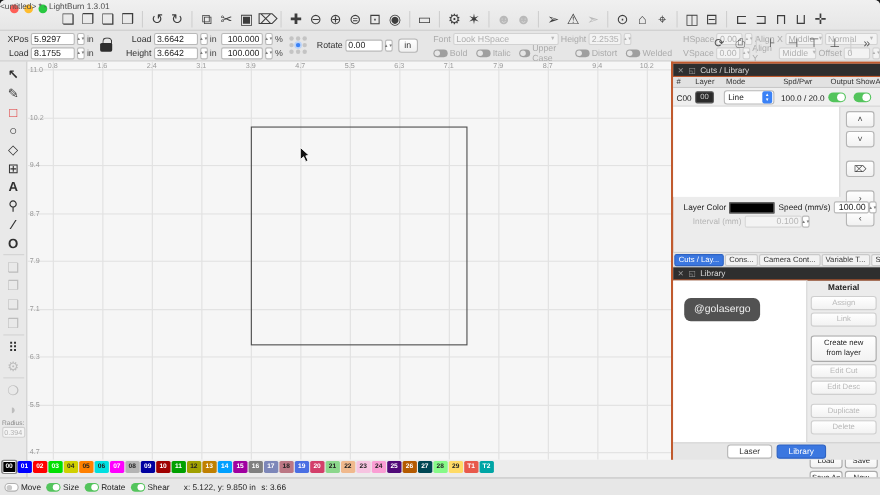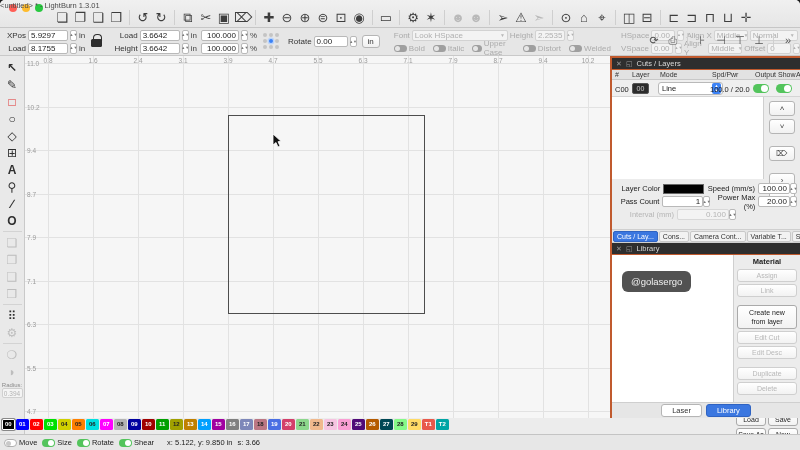--- a/index.html
+++ b/index.html
@@ -103,21 +103,21 @@
   .phead .hic { font-size:7px; color:#9a9a9a; }
   .lcols { position:relative; height:10px; background:#E2E2E2;
     border-bottom:1px solid #C8C8C8; flex:none; }
   .lcols span { position:absolute; top:1px; font-size:7px; color:#333; }
   .layer-row { position:relative; height:17px; background:#EFEFEF;
     border-bottom:1px solid #D5D5D5; flex:none; }
   .lr-id { position:absolute; left:3px; top:5px; }
   .lr-badge { position:absolute; left:20px; top:3px; width:17px; height:11px;
     background:#2b2b2b; border:1px solid #555; border-radius:2px; color:#c9c9c9;
     font-size:7px; text-align:center; line-height:10px; }
-  .lr-mode { position:absolute; left:46px; top:2px; width:65px; height:13px;
+  .lr-mode { position:absolute; left:46px; top:2px; width:46px; height:13px;
     background:#fff; border:1px solid #b9b9b9; border-radius:3px; display:flex;
     align-items:center; }
   .lr-mode .mtxt { flex:1; padding-left:3px; }
   .lr-mode .mst { width:9px; height:11px; margin-right:1px; background:#3B82F6;
     border-radius:2px; color:#fff; font-size:4px; line-height:5px;
     text-align:center; }
   .lr-spd { position:absolute; left:98px; top:5px; }
   .sw-on { width:16px; height:9px; border-radius:5px; background:#53C45C;
     position:relative; display:inline-block; }
   .sw-on:before { content:""; position:absolute; right:1px; top:1px; width:7px;
@@ -463,21 +463,21 @@
       <div id="shape-rect"></div>
       <svg id="cursor" width="12" height="16">
       <path d="M1,1 L1,12 L4,9.5 L6,14 L8,13 L6,8.7 L9,8.3 Z" fill="#111" stroke="#fff" stroke-width="0.8"></path>
     </svg>
     </div>
 
   <div id="right-panel">
     <div class="phead">
       <span class="hic">✕</span>
       <span class="hic">◱</span>
-      <span>Cuts / Layers</span>
+      <span>Cuts / Library</span>
     </div>
     <div class="lcols" id="layer-columns">
         <span style="left: 3px;">#</span>
         <span style="left: 20px;">Layer</span>
         <span style="left: 48px;">Mode</span>
         <span style="left: 100px;">Spd/Pwr</span>
         <span style="left: 143px;">Output</span>
         <span style="left: 166px;">Show</span>
         <span style="left: 184px;">Ai</span>
       </div>
@@ -503,28 +503,20 @@
           <div class="sqbtn">›</div>
           <div class="sqbtn">‹</div>
         </div>
     </div>
     <div class="props">
       <div class="prow">
         <span class="plab">Layer Color</span>
         <span class="pswatch"></span>
         <span class="plab2">Speed (mm/s)</span>
         <span class="field pfield">100.00</span>
-        <span class="stepper">▲▼</span>
-      </div>
-      <div class="prow">
-        <span class="plab">Pass Count</span>
-        <span class="field" style="width:52px;text-align:right">1</span>
-        <span class="stepper">▲▼</span>
-        <span class="plab2" style="width:63px">Power Max (%)</span>
-        <span class="field pfield">20.00</span>
         <span class="stepper">▲▼</span>
       </div>
       <div class="prow">
         <span class="plab dim">Interval (mm)</span>
         <span class="field pfield dimf" style="width:52px">0.100</span>
         <span class="stepper">▲▼</span>
       </div>
     </div>
     <div class="ptabs" id="cuts-tabs">
         <div class="ptab sel">Cuts / Lay...</div>

